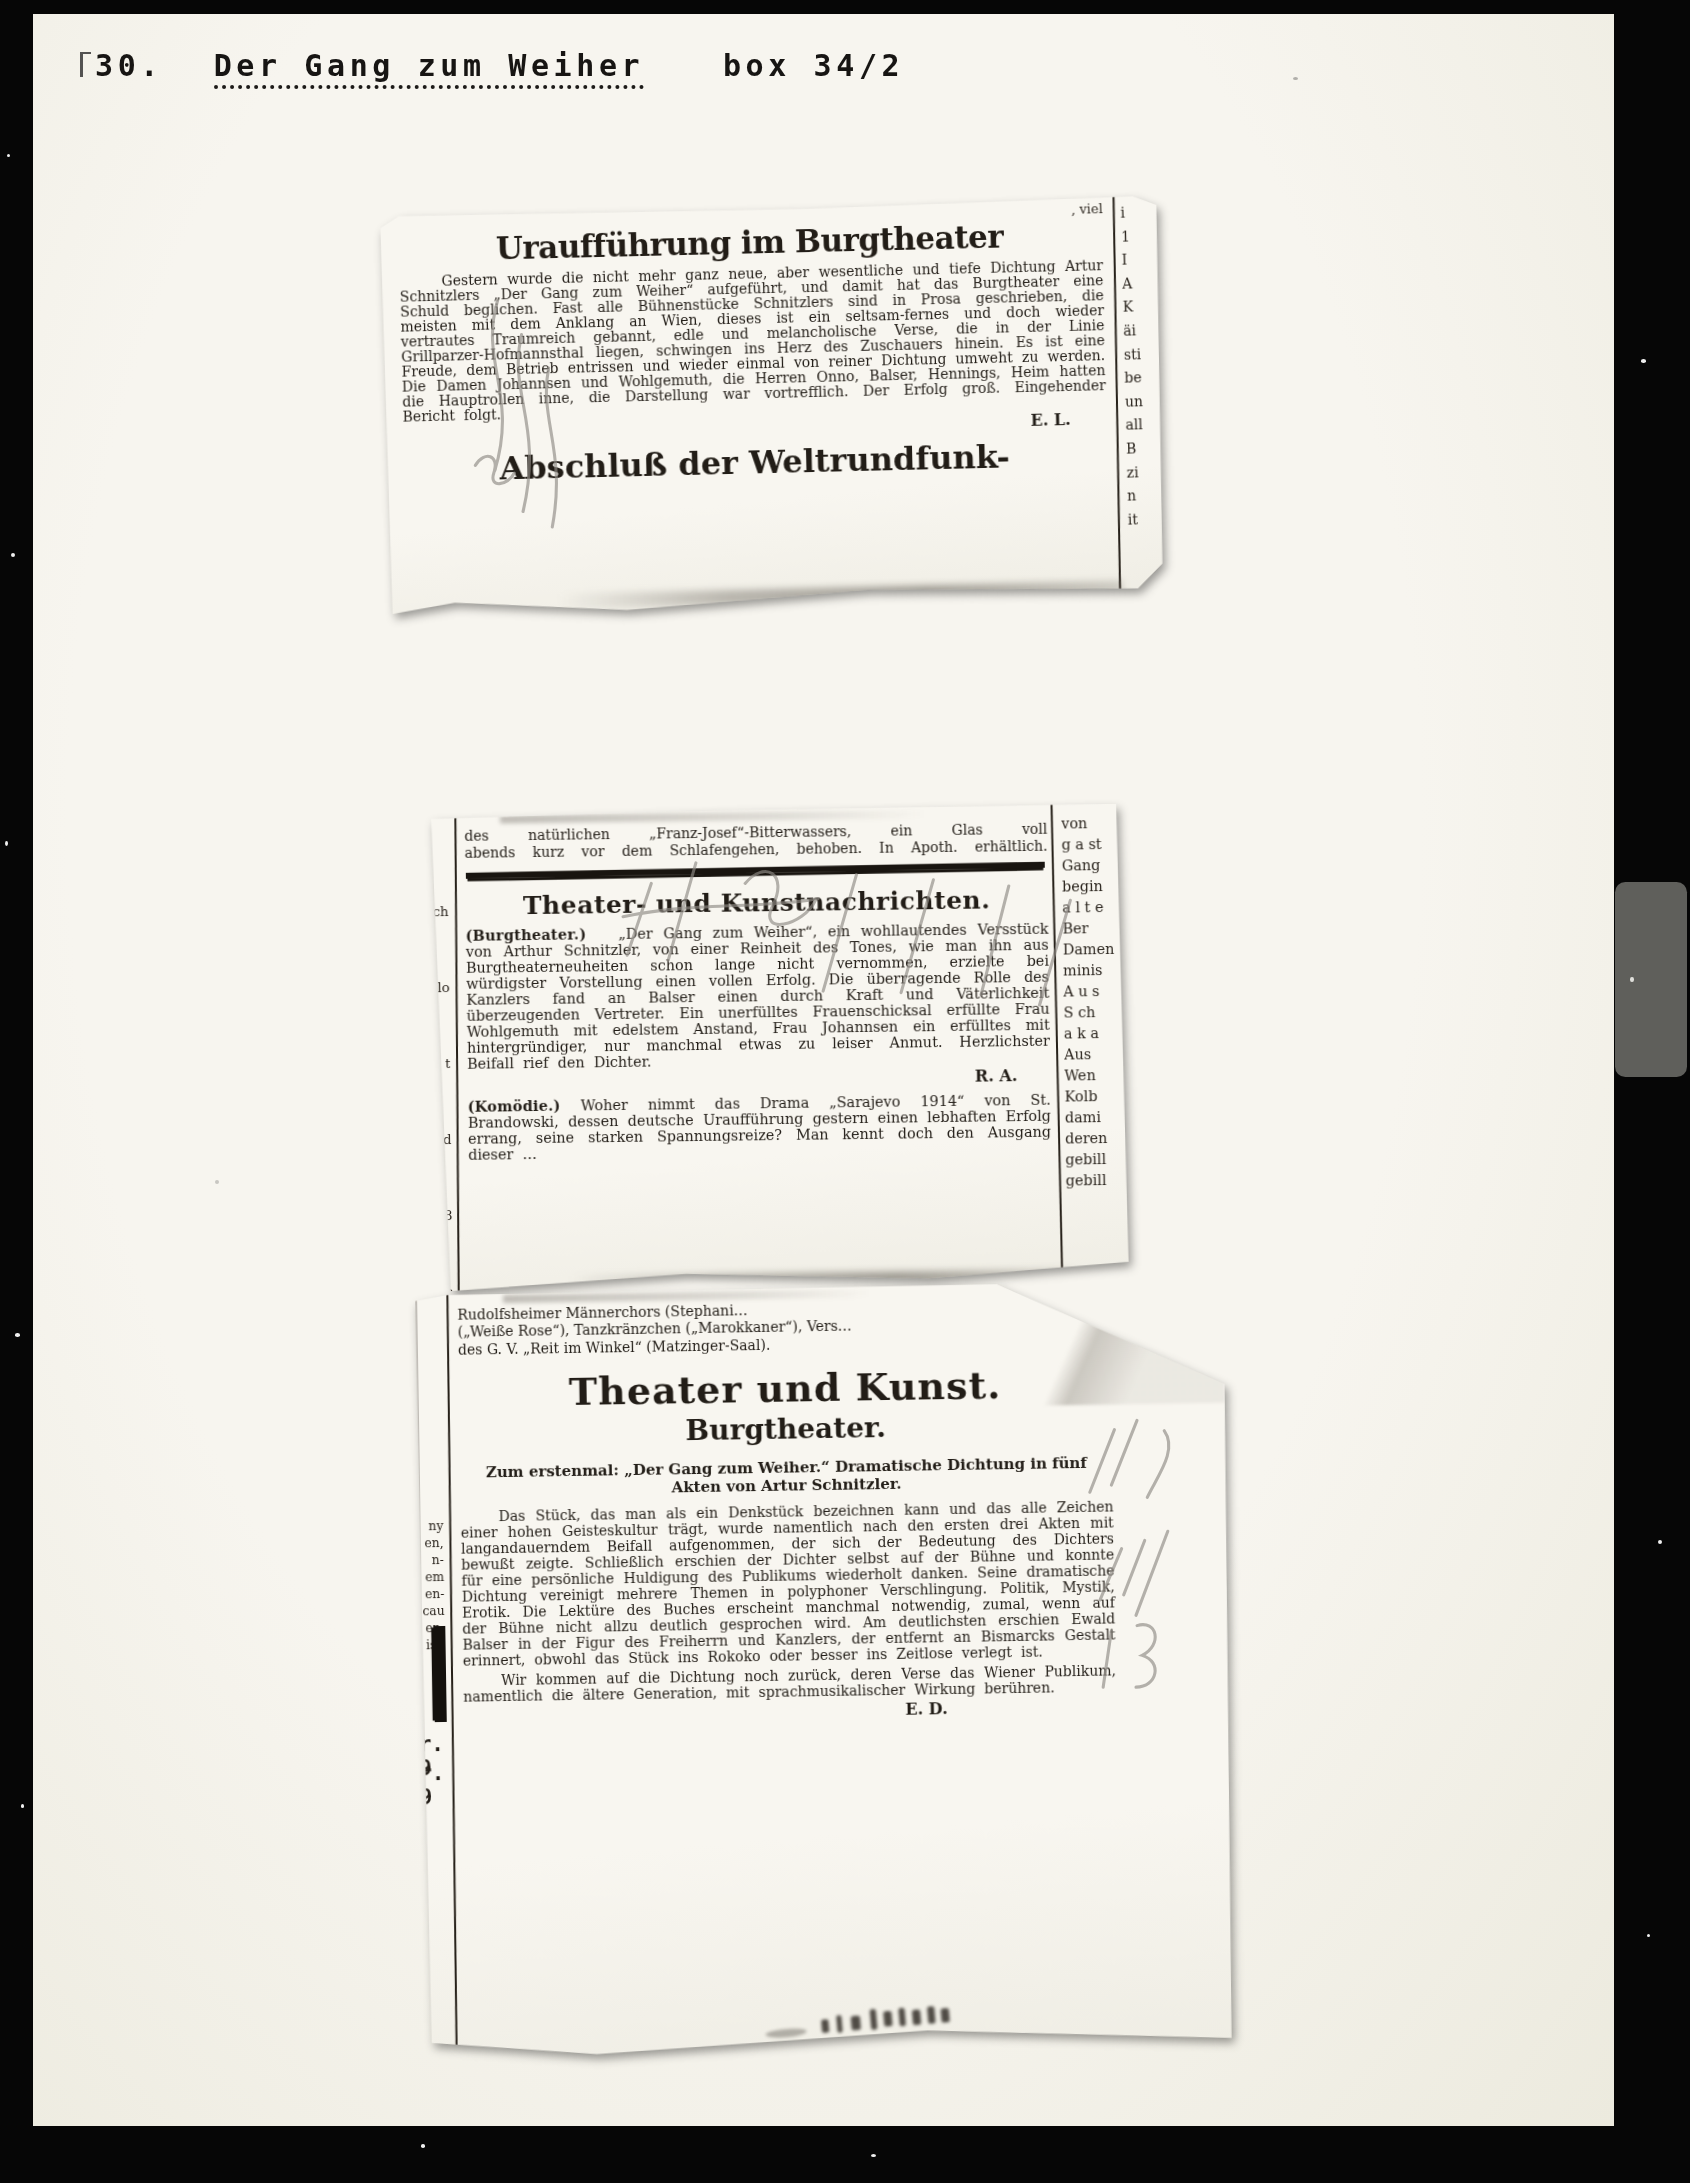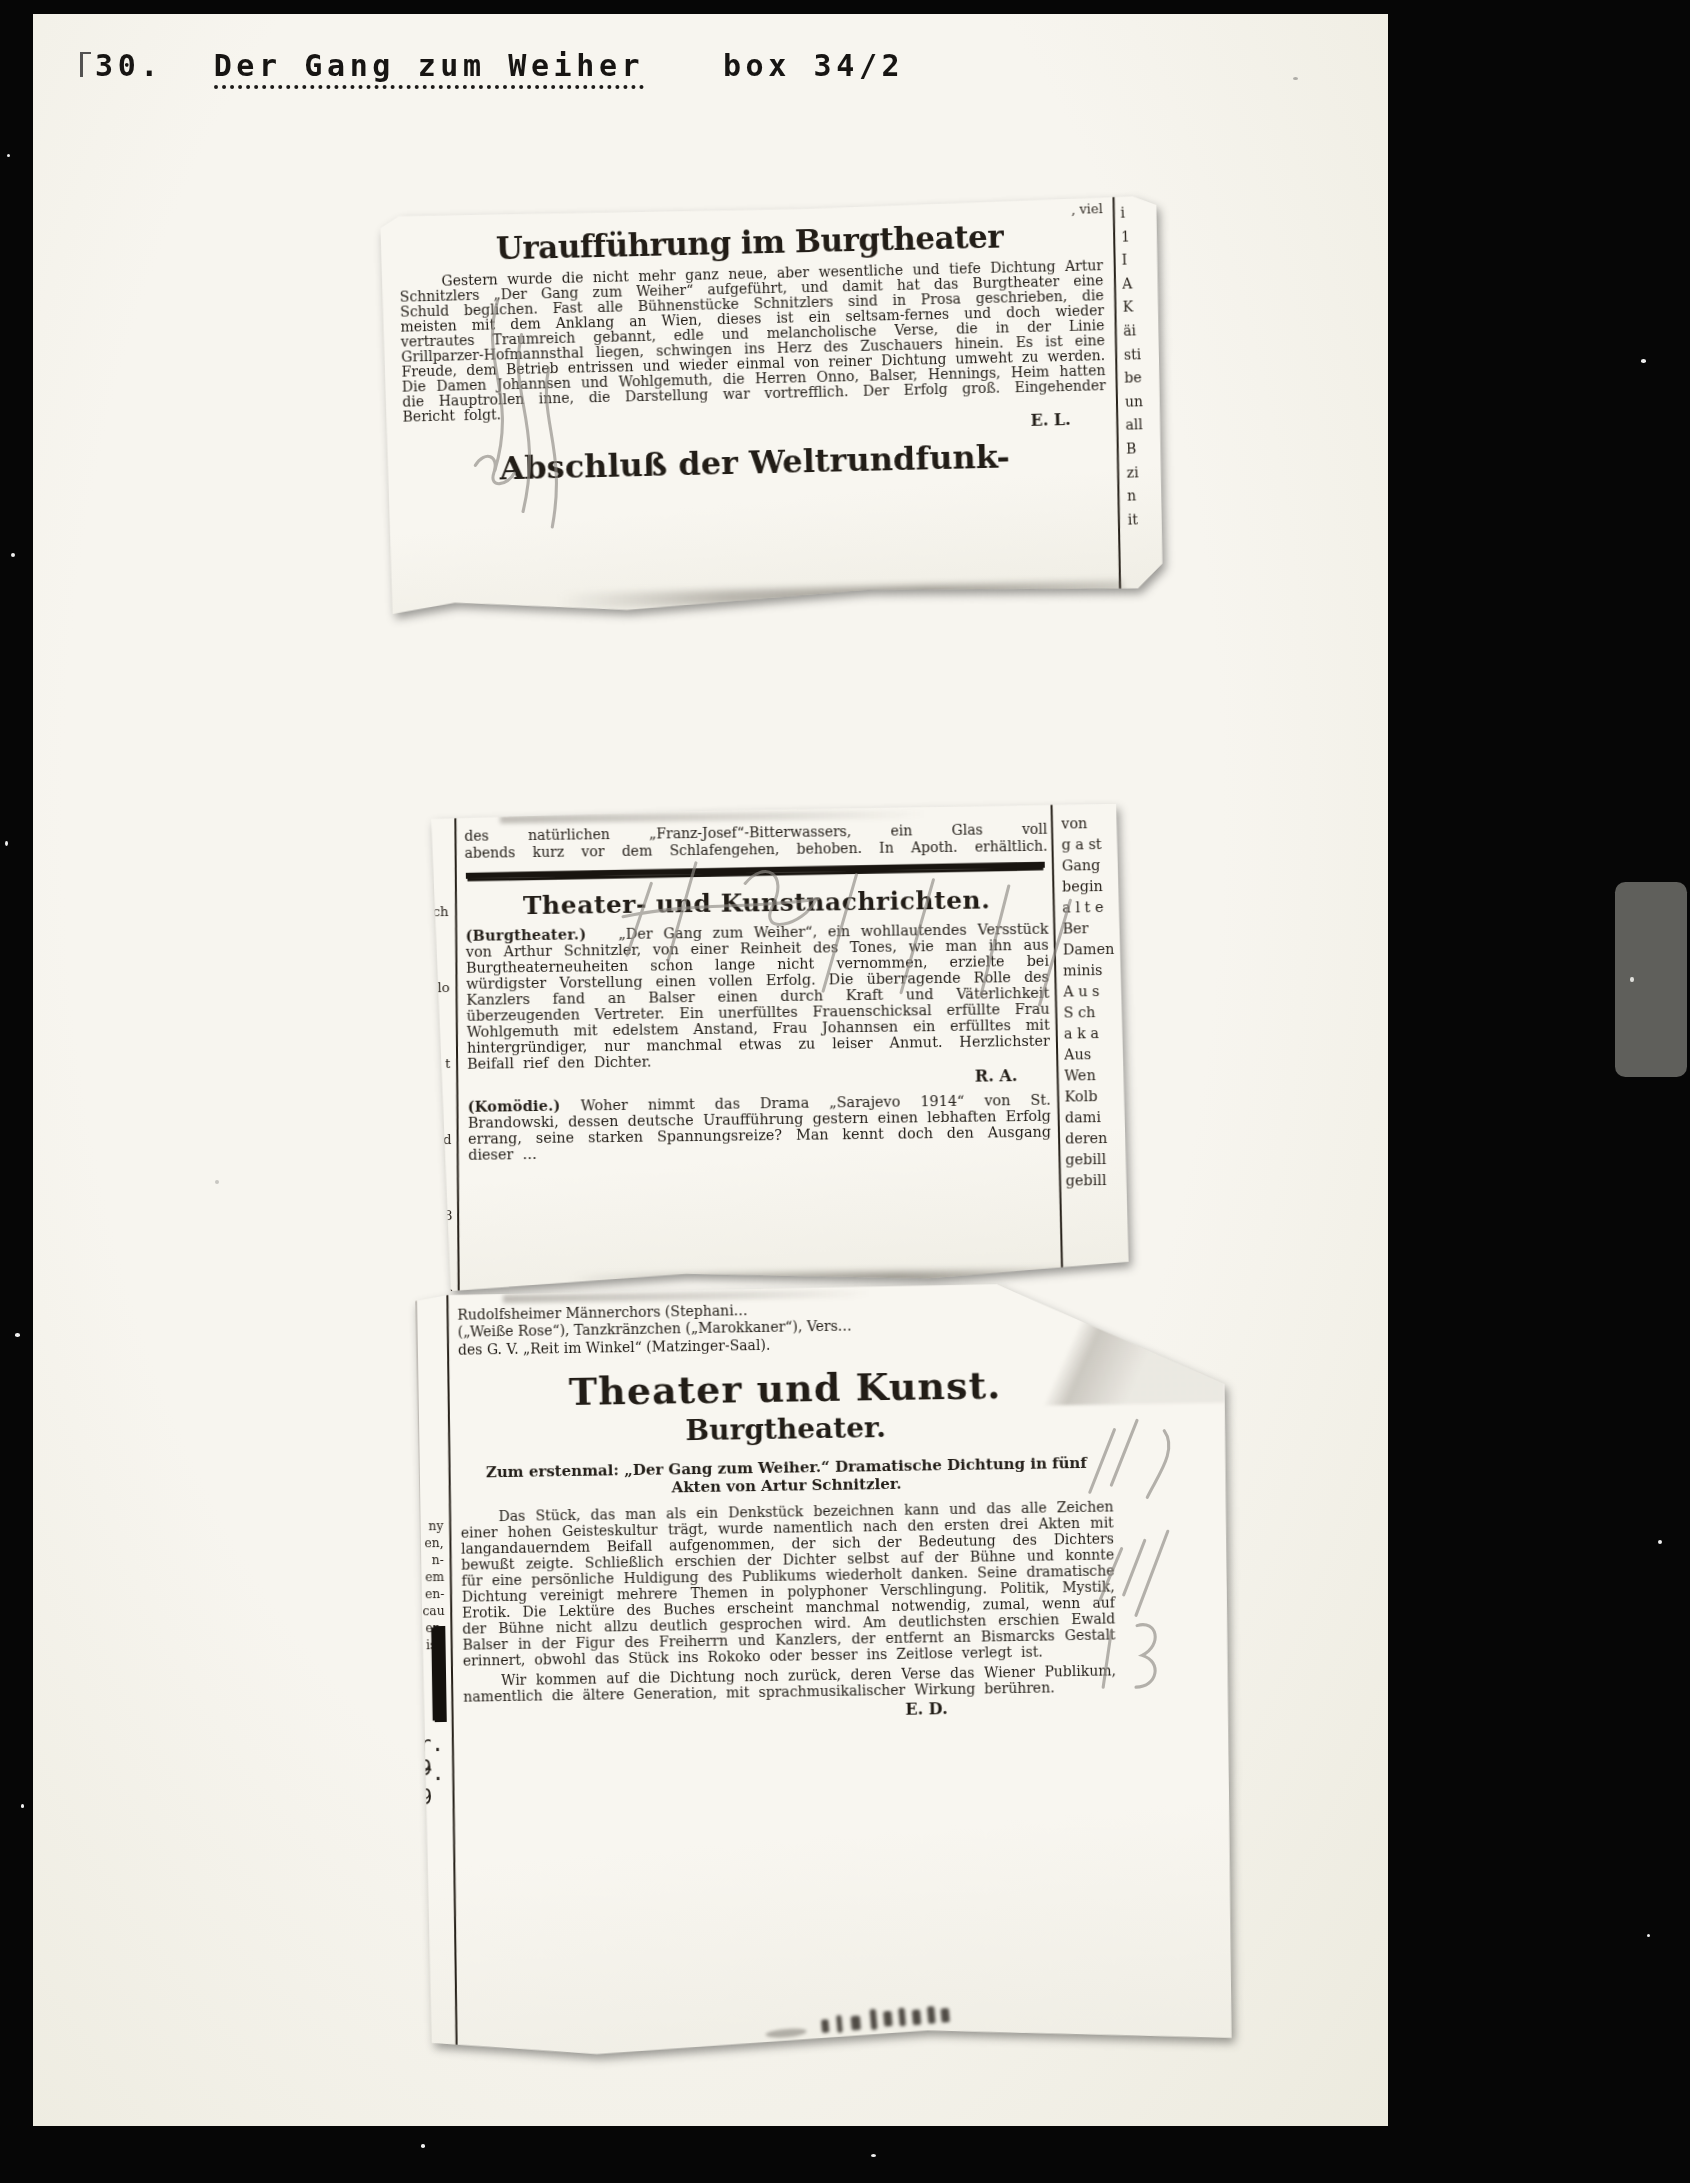--- a/index.html
+++ b/index.html
@@ -4,21 +4,21 @@
 <style>
   html,body{margin:0;padding:0;}
   body{
     width:1691px;height:2183px;position:relative;overflow:hidden;
     background:#060606;
     font-family:"DejaVu Serif","Liberation Serif",serif;
     color:#201c17;
   }
   
   #paper{
-    position:absolute;left:33px;top:14.4px;width:1355px;height:2112px;
+    position:absolute;left:33px;top:14.4px;width:1581px;height:2112px;
     background:radial-gradient(ellipse at 45% 38%, #f7f5ef 55%, #eceade 100%);
   }
   .speck{position:absolute;background:#efefef;border-radius:50%;}
   .darkspeck{position:absolute;background:#111;border-radius:50%;}
   .graypatch{position:absolute;background:#cdcbc4;opacity:.45;border-radius:10.3px;}
   #corner-bracket{
     position:absolute;left:47px;top:38px;width:8.2px;height:22.6px;
     border-left:3.6px solid #2b2b2b;border-top:2.6px solid #2b2b2b;opacity:.8;
   }
   
@@ -75,21 +75,21 @@
   #c2-right{left:630px;top:9.2px;width:57px;font-size:14.4px;line-height:21px;}
   #c2-smear{left:133px;bottom:3.1px;width:503px;height:13.3px;}
   
   #clip3wrap{left:388px;top:1273px;width:808px;height:765px;transform:rotate(-.9deg);}
   #clip3{width:808px;height:765px;
     clip-path:polygon(0 1%,4% .3%,72% 0,100% 13.5%,99.6% 99%,62% 97.4%,21% 99.8%,.6% 98%);}
   #c3-topshade{position:absolute;left:66%;top:0;width:34%;height:16%;
     background:linear-gradient(115deg,transparent 45%,rgba(120,114,104,.35) 52%,rgba(120,114,104,.1) 70%);filter:blur(1.5px);}
   #c3-leftcol{left:0;top:225px;width:24.6px;font-size:12.3px;line-height:17px;text-align:right;padding-right:2.1px;}
   #c3-bar{position:absolute;left:13.3px;top:333px;width:11.3px;height:96px;background:#14110d;box-shadow:-3.6px 0 0 -1.5px #14110d;}
-  .c3-num{position:absolute;left:-3.1px;width:36px;font-size:20.5px;font-weight:400;font-family:"DejaVu Sans Mono","Liberation Mono",monospace;}
+  .c3-num{position:absolute;left:-3.1px;width:36px;font-size:20.5px;font-weight:700;font-family:"DejaVu Sans Mono","Liberation Mono",monospace;}
   #c3-num1{top:439px;}
   #c3-num2{top:468px;}
   #c3-lrule{left:30px;top:0;width:2.1px;height:100%;transform:rotate(.2deg);}
   #c3-redge{left:796px;top:103px;width:1.5px;height:631px;background:rgba(45,40,33,.28);}
   #c3-main{position:absolute;left:42px;top:3.1px;width:653px;}
   #c3-faint{height:7.7px;margin:0 174px 3.1px 46px;}
   .c3-topline{font-size:14px;line-height:17.4px;}
   #c3-head{font-size:38px;font-weight:800;text-align:center;margin-top:12.3px;letter-spacing:1px;}
   #c3-subhead{font-size:28px;font-weight:800;text-align:center;margin-top:2.1px;}
   #c3-intro{margin:12.3px 20.5px 0 20.5px;font-size:15px;line-height:18px;font-weight:bold;text-align:center;}

